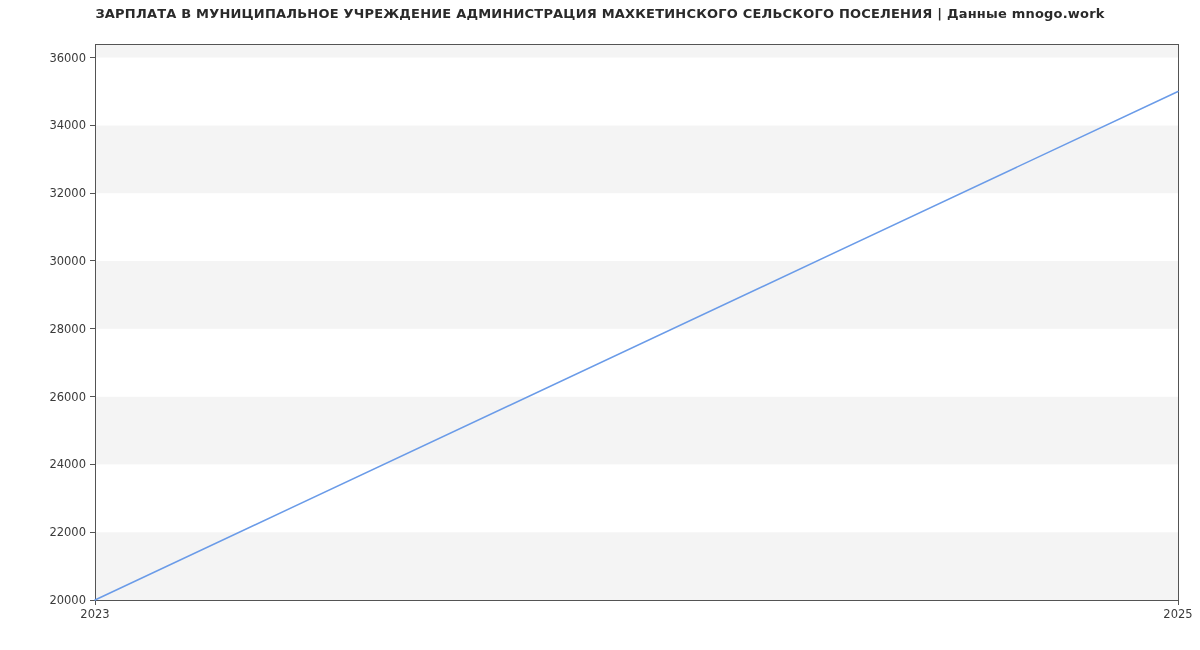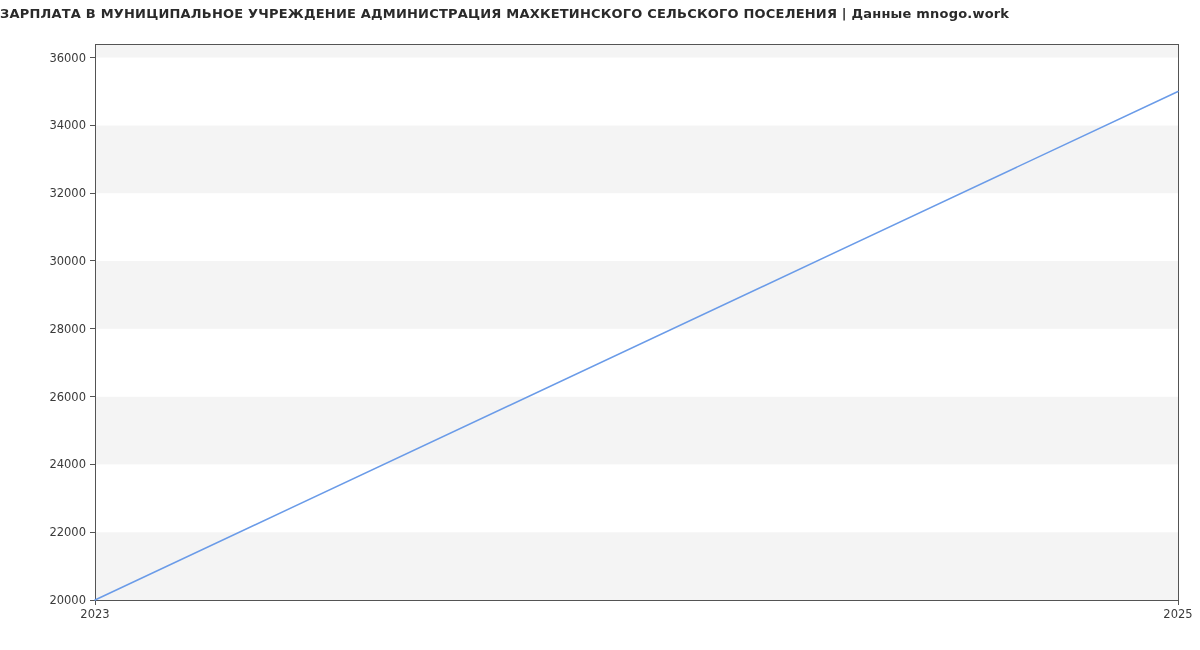--- a/index.html
+++ b/index.html
@@ -14,20 +14,21 @@
   .chart-wrap {
     position: relative;
     width: 1200px;
     height: 650px;
   }
   .title {
     position: absolute;
     top: 6px;
     left: 0;
     width: 1200px;
+    text-align: center;
     font-size: 13px;
     font-weight: 600;
     color: #2a2a2a;
     letter-spacing: 0.2px;
   }
   svg { display: block; }
   .plot-border { fill: none; stroke: #545454; stroke-width: 1; shape-rendering: crispEdges; }
   .band-odd  { fill: #f4f4f4; }
   .band-even { fill: #ffffff; }
   .axis-tick { stroke: #545454; stroke-width: 1; shape-rendering: crispEdges; }

